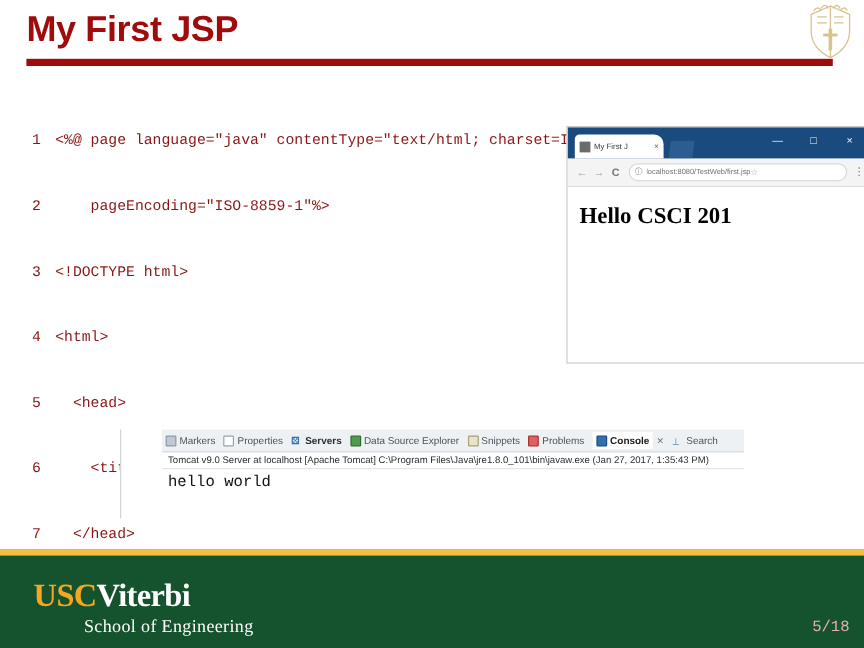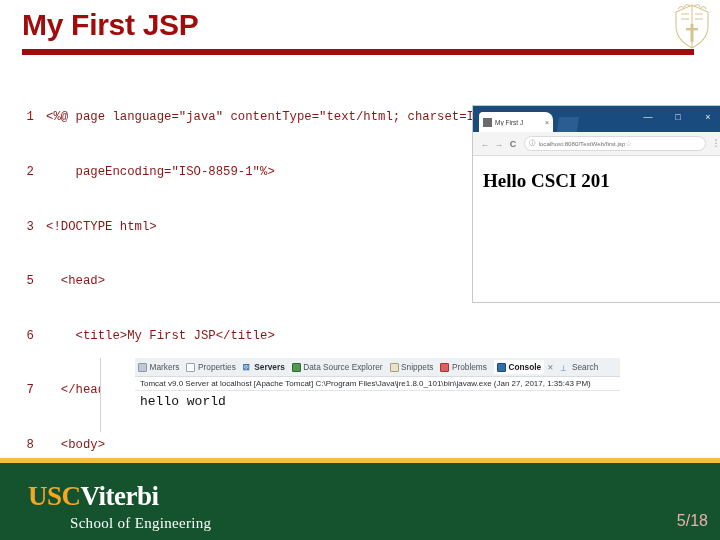--- a/index.html
+++ b/index.html
@@ -208,21 +208,21 @@
   #usc-usc { color: #f5a623; letter-spacing: -0.5px; }
   #usc-viterbi { color: #ffffff; letter-spacing: -0.5px; }
   #usc-sub {
     font-family: "Liberation Serif", serif;
     font-size: 15px; color: #ffffff;
     margin-top: 6px; margin-left: 42px;
     letter-spacing: 0.3px;
   }
   #page-number {
     position: absolute; right: 12px; bottom: 10px;
-    font-size: 16px; color: #e8b0b0;
+    font-size: 13px; color: #e8b0b0; font-family: Liberation Mono, monospace;
   }
 </style>
 </head>
 <body>
 
 <div id="slide">
 
   <div id="header">
     <div id="slide-title">My First JSP</div>
     <div id="title-rule"></div>
@@ -241,20 +241,21 @@
         <rect x="22.5" y="24" width="3" height="18"></rect>
         <rect x="18" y="28" width="12" height="2.4"></rect>
       </g>
     </svg>
   </div>
 
   <div id="code-block">
     <span class="code-line"><span class="ln">1</span><span class="code-txt">&lt;%@ page language="java" contentType="text/html; charset=ISO-8859-1"</span></span>
     <span class="code-line"><span class="ln">2</span><span class="code-txt">    pageEncoding="ISO-8859-1"%&gt;</span></span>
     <span class="code-line"><span class="ln">3</span><span class="code-txt">&lt;!DOCTYPE html&gt;</span></span>
+    <span class="code-line"><span class="ln">4</span><span class="code-txt">&lt;html&gt;</span></span>
     <span class="code-line"><span class="ln">5</span><span class="code-txt">  &lt;head&gt;</span></span>
     <span class="code-line"><span class="ln">6</span><span class="code-txt">    &lt;title&gt;My First JSP&lt;/title&gt;</span></span>
     <span class="code-line"><span class="ln">7</span><span class="code-txt">  &lt;/head&gt;</span></span>
     <span class="code-line"><span class="ln">8</span><span class="code-txt">  &lt;body&gt;</span></span>
     
     
     
     
   </div>
 

